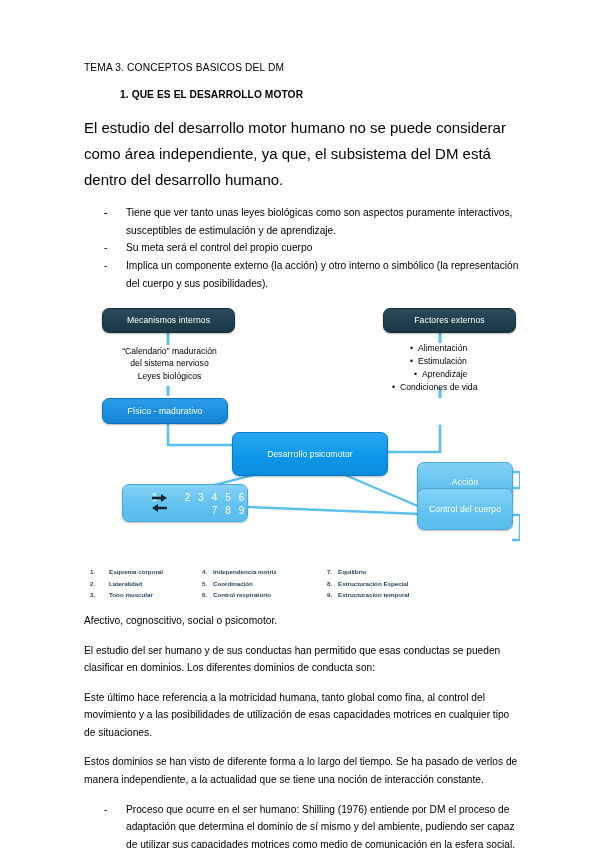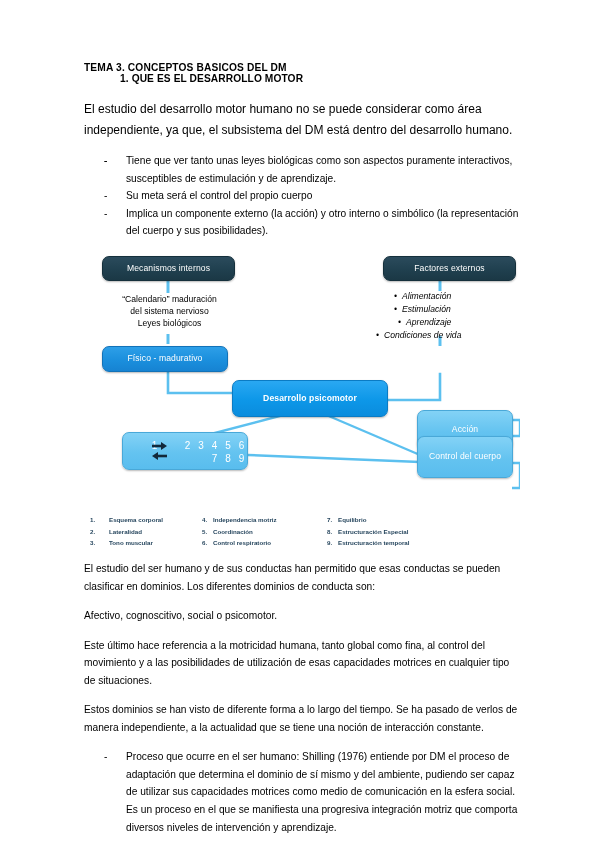--- a/index.html
+++ b/index.html
@@ -22,36 +22,37 @@
   .content {
     position: absolute;
     left: 84px;
     top: 62px;
     width: 436px;
   }
 
   
   .h1 {
     font-size: 10.2px;
-    font-weight: bold;
+    font-weight: normal;
     color: #000;
     letter-spacing: 0.15px;
+    margin-bottom: 16px;
   }
 
   .h2 {
     font-size: 10.2px;
     font-weight: bold;
     color: #000;
     letter-spacing: 0.1px;
     margin-left: 36px;
     margin-bottom: 15px;
   }
 
   .para {
-    font-size: 12px;
+    font-size: 15px;
     color: #000;
     line-height: 1.72;
     margin-bottom: 12px;
     text-align: left;
   }
 
   .dashlist {
     margin: 0 0 6px 0;
     padding: 0;
     list-style: none;
@@ -236,33 +237,33 @@
       <div class="node dark" style="left:299px; top:6px; width:133px; height:25px;">
         <span>Factores externos</span>
       </div>
 
       <div class="sidetext" style="left:4px; top:43px; width:163px;">
         <div>“Calendario” maduración</div>
         <div>del sistema nervioso</div>
         <div>Leyes biológicos</div>
       </div>
 
-      <ul class="extbullets" style="left:288px; top:40px; width:148px;font-style:italic;">
+      <ul class="extbullets" style="left:304px; top:40px; width:148px;">
         <li style="padding-left:22px;"><span class="bdot">•</span><span>Alimentación</span></li>
         <li style="padding-left:22px;"><span class="bdot">•</span><span>Estimulación</span></li>
         <li style="padding-left:26px;"><span class="bdot">•</span><span>Aprendizaje</span></li>
         <li style="padding-left:4px;"><span class="bdot">•</span><span>Condiciones de vida</span></li>
       </ul>
 
       <div class="node mid" style="left:18px; top:96px; width:126px; height:26px;">
         <span>Físico - madurativo</span>
       </div>
 
 
-      <div class="node bright" style="left:148px; top:130px; width:156px; height:37px;font-weight:bold;">
+      <div class="node bright" style="left:148px; top:130px; width:156px; height:44px;">
         <span>Desarrollo psicomotor</span>
       </div>
 
       <div class="node light" style="left:333px; top:160px; width:96px; height:40px;">
         <span>Acción</span>
       </div>
 
       <div class="node light" style="left:333px; top:186px; width:96px; height:42px;">
         <span>Control del cuerpo</span>
       </div>
@@ -301,22 +302,22 @@
       </div>
       <div class="legend-col c3">
         <ol>
           <li><span class="num">7.</span><span>Equilibrio</span></li>
           <li><span class="num">8.</span><span>Estructuración Especial</span></li>
           <li><span class="num">9.</span><span>Estructuración temporal</span></li>
         </ol>
       </div>
     </div>
 
+    <p class="para tail-para">Afectivo, cognoscitivo, social o psicomotor.</p>
     <p class="para tail-para">El estudio del ser humano y de sus conductas han permitido que esas conductas se pueden clasificar en dominios. Los diferentes dominios de conducta son:</p>
-    <p class="para tail-para">Afectivo, cognoscitivo, social o psicomotor.</p>
     <p class="para tail-para">Este último hace referencia a la motricidad humana, tanto global como fina, al control del movimiento y a las posibilidades de utilización de esas capacidades motrices en cualquier tipo de situaciones.</p>
     <p class="para tail-para">Estos dominios se han visto de diferente forma a lo largo del tiempo. Se ha pasado de verlos de manera independiente, a la actualidad que se tiene una noción de interacción constante.</p>
 
     <ul class="dashlist">
       <li><span class="dash">-</span><span>Proceso que ocurre en el ser humano: Shilling (1976) entiende por DM el proceso de adaptación que determina el dominio de sí mismo y del ambiente, pudiendo ser capaz de utilizar sus capacidades motrices como medio de comunicación en la esfera social. Es un proceso en el que se manifiesta una progresiva integración motriz que comporta diversos niveles de intervención y aprendizaje.</span></li>
     </ul>
 
   </div>
 </div>
 

